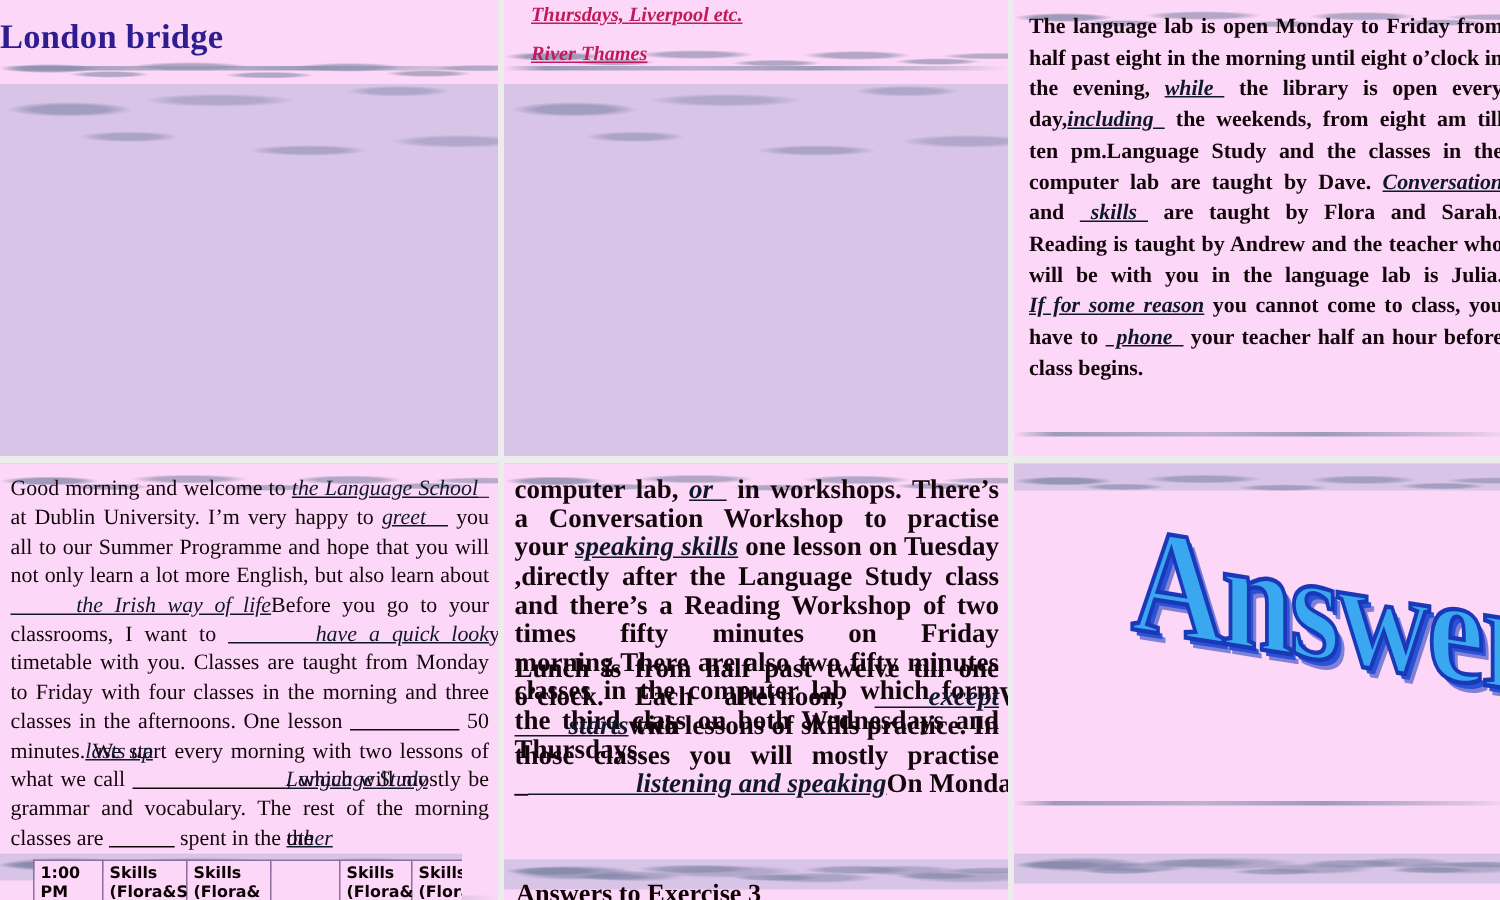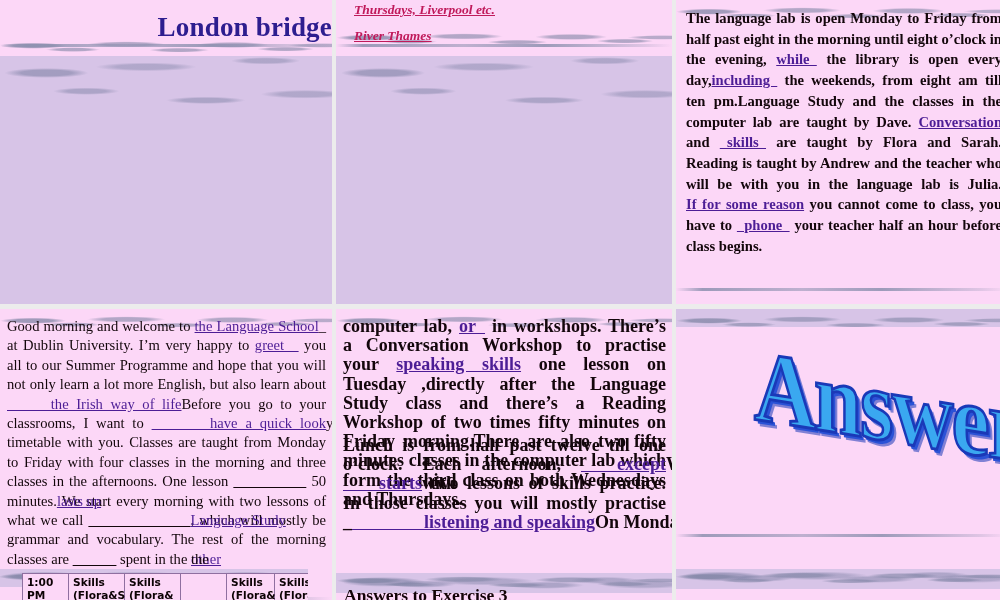--- a/index.html
+++ b/index.html
@@ -50,23 +50,23 @@
   }
   .hline{
     position:absolute;left:0;right:0;height:3px;
     background:linear-gradient(90deg,rgba(140,144,175,.0) 0%,rgba(140,144,175,.85) 8%,rgba(140,144,175,.55) 38%,rgba(140,144,175,.85) 62%,rgba(140,144,175,.25) 92%,rgba(140,144,175,0) 100%);
   }
 
   
   .s1 .panel{top:0;height:56px;}
   .title{
     position:absolute;top:12px;left:0;right:0;
-    text-align:right;
-    font-family:"Liberation Serif", serif;
-    font-weight:bold;font-size:27px;color:#2d1d8f;
+    text-align:left;
+    font-family:"Liberation Serif", serif;
+    font-weight:bold;font-size:23px;color:#2d1d8f;
     letter-spacing:.2px;
   }
 
   
   .s2 .panel{top:0;height:56px;}
   .lnk{
     position:absolute;left:18px;
     font-family:"Liberation Serif", serif;
     font-weight:bold;font-style:italic;font-size:13.5px;
     color:#c01a5b;text-decoration:underline;
@@ -78,22 +78,23 @@
   .s3 .panel,.s4 .panel,.s5 .panel{top:0;bottom:0;}
   .txt{
     position:absolute;left:7px;right:6px;top:8px;
     font-family:"Liberation Serif", serif;
     font-size:14.6px;line-height:19.4px;color:#13060b;
     text-align:justify;
   }
   .txt.bold{font-weight:bold;font-size:18px;line-height:19.2px;}
   .txt.bold2{font-weight:bold;font-size:14.6px;line-height:20.7px;left:10px;}
   .ans{
-    color:#4c1d95;text-decoration:underline;
+    color:#0f172a;text-decoration:underline;
     white-space:nowrap;
+    font-style:italic;
   }
   .blank{
     text-decoration:underline;white-space:pre;color:#13060b;
   }
   .ov{position:relative;display:inline-block;width:0;white-space:nowrap;}
 
   
   .s6 .panel{top:0;bottom:0;}
   .wordart{
     position:absolute;left:78px;top:50px;

